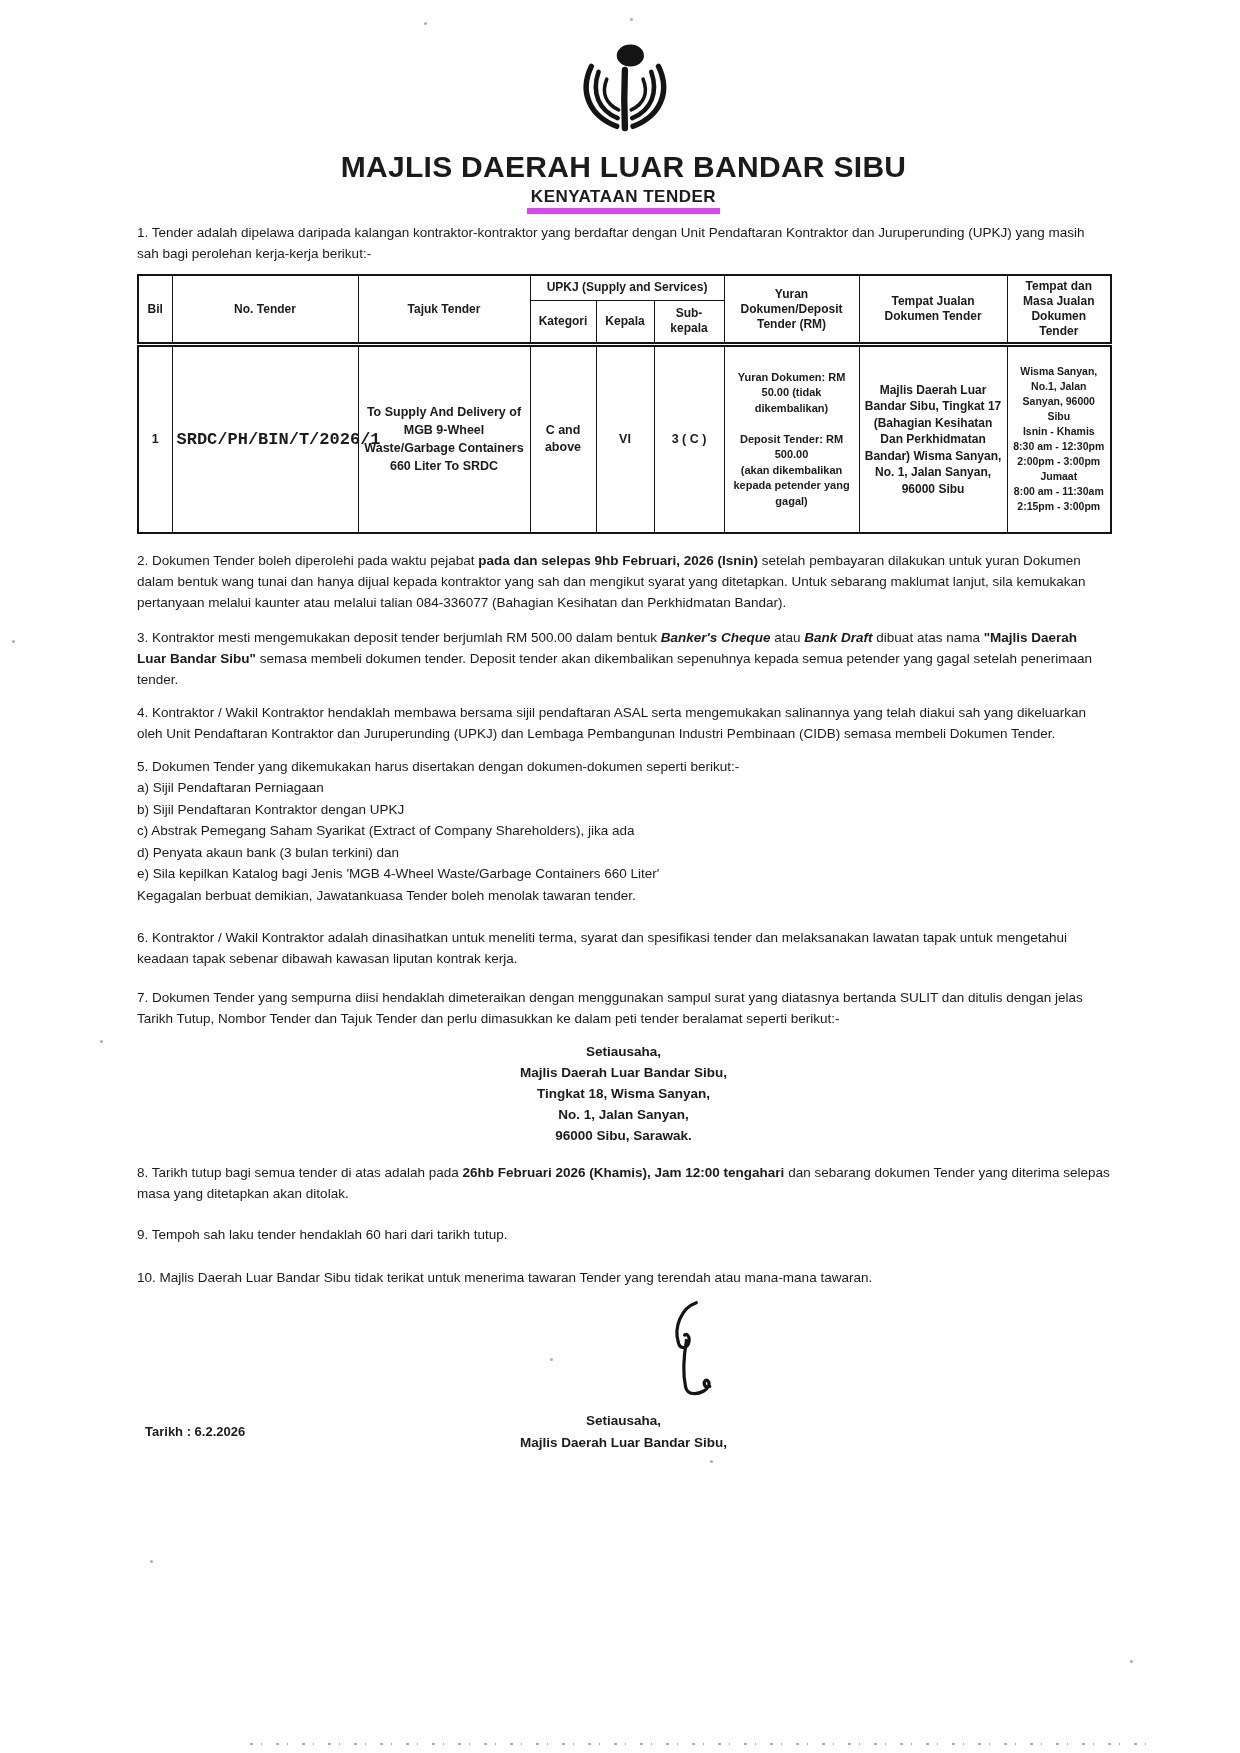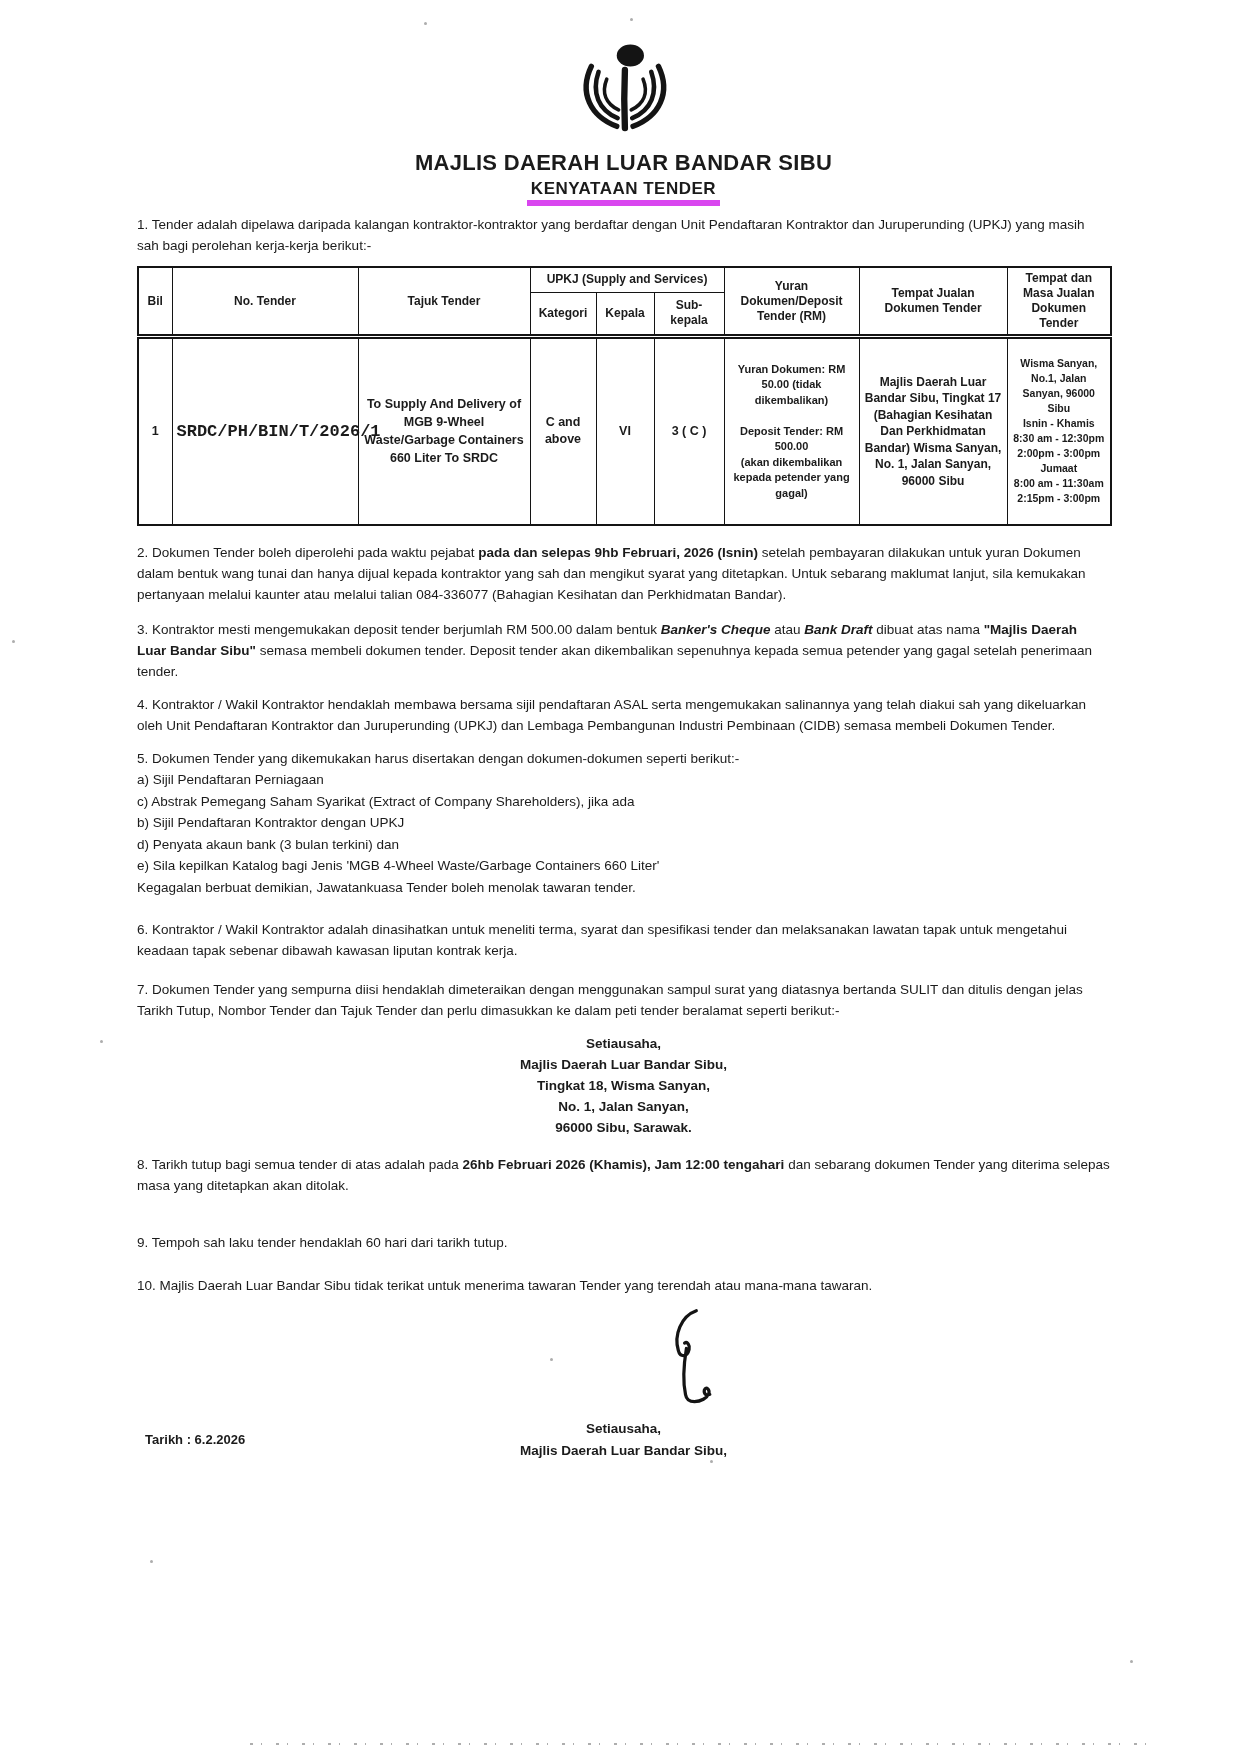--- a/index.html
+++ b/index.html
@@ -10,21 +10,21 @@
     margin:0 auto;
     font-family:"Liberation Sans", sans-serif;
     color:#1b1b1b;
     overflow:hidden;
   }
   .content{padding:42px 130px 0 137px;}
   .doc-header{text-align:center;}
   .logo{display:block;margin:0 auto;width:118px;height:106px;}
   .org-name{
     margin:2px 0 0 0;
-    font-size:22px;font-weight:bold;letter-spacing:.3px;
+    font-size:30px;font-weight:bold;letter-spacing:.3px;
   }
   .doc-title{
     margin:3px 0 0 0;
     font-size:17px;font-weight:bold;letter-spacing:.5px;
     display:inline-block;
     border-bottom:6px solid #d946ef;
     padding:0 4px 1px 4px;
   }
   .para{
     margin:14px 0 0 0;
@@ -173,38 +173,38 @@
       </tbody>
     </table>
 
     <p class="para" style="margin-top:16px"><span>2. Dokumen Tender boleh diperolehi pada waktu pejabat </span><span class="b">pada dan selepas 9hb Februari, 2026 (Isnin)</span><span> setelah pembayaran dilakukan untuk yuran Dokumen dalam bentuk wang tunai dan hanya dijual kepada kontraktor yang sah dan mengikut syarat yang ditetapkan. Untuk sebarang maklumat lanjut, sila kemukakan pertanyaan melalui kaunter atau melalui talian 084-336077 (Bahagian Kesihatan dan Perkhidmatan Bandar).</span></p>
     <p class="para"><span>3. Kontraktor mesti mengemukakan deposit tender berjumlah RM 500.00 dalam bentuk </span><span class="b i">Banker's Cheque</span><span> atau </span><span class="b i">Bank Draft</span><span> dibuat atas nama </span><span class="b">"Majlis Daerah Luar Bandar Sibu"</span><span> semasa membeli dokumen tender. Deposit tender akan dikembalikan sepenuhnya kepada semua petender yang gagal setelah penerimaan tender.</span></p>
     <p class="para" style="margin-top:12px">4. Kontraktor / Wakil Kontraktor hendaklah membawa bersama sijil pendaftaran ASAL serta mengemukakan salinannya yang telah diakui sah yang dikeluarkan oleh Unit Pendaftaran Kontraktor dan Juruperunding (UPKJ) dan Lembaga Pembangunan Industri Pembinaan (CIDB) semasa membeli Dokumen Tender.</p>
 
     <div class="doc-list">
       <div>5. Dokumen Tender yang dikemukakan harus disertakan dengan dokumen-dokumen seperti berikut:-</div>
       <div>a) Sijil Pendaftaran Perniagaan</div>
+      <div>b) Sijil Pendaftaran Kontraktor dengan UPKJ</div>
       <div>c) Abstrak Pemegang Saham Syarikat (Extract of Company Shareholders), jika ada</div>
-      <div>b) Sijil Pendaftaran Kontraktor dengan UPKJ</div>
       <div>d) Penyata akaun bank (3 bulan terkini) dan</div>
       <div>e) Sila kepilkan Katalog bagi Jenis 'MGB 4-Wheel Waste/Garbage Containers 660 Liter'</div>
       <div>Kegagalan berbuat demikian, Jawatankuasa Tender boleh menolak tawaran tender.</div>
     </div>
 
     <p class="para" style="margin-top:21px">6. Kontraktor / Wakil Kontraktor adalah dinasihatkan untuk meneliti terma, syarat dan spesifikasi tender dan melaksanakan lawatan tapak untuk mengetahui keadaan tapak sebenar dibawah kawasan liputan kontrak kerja.</p>
     <p class="para" style="margin-top:18px">7. Dokumen Tender yang sempurna diisi hendaklah dimeteraikan dengan menggunakan sampul surat yang diatasnya bertanda SULIT dan ditulis dengan jelas Tarikh Tutup, Nombor Tender dan Tajuk Tender dan perlu dimasukkan ke dalam peti tender beralamat seperti berikut:-</p>
 
     <div class="address preline">Setiausaha,
 Majlis Daerah Luar Bandar Sibu,
 Tingkat 18, Wisma Sanyan,
 No. 1, Jalan Sanyan,
 96000 Sibu, Sarawak.</div>
 
     <p class="para" style="margin-top:16px"><span>8. Tarikh tutup bagi semua tender di atas adalah pada </span><span class="b">26hb Februari 2026 (Khamis), Jam 12:00 tengahari</span><span> dan sebarang dokumen Tender yang diterima selepas masa yang ditetapkan akan ditolak.</span></p>
-    <p class="para" style="margin-top:36px">9. Tempoh sah laku tender hendaklah 60 hari dari tarikh tutup.</p>
+    <p class="para" style="margin-top:20px">9. Tempoh sah laku tender hendaklah 60 hari dari tarikh tutup.</p>
     <p class="para" style="margin-top:22px">10. Majlis Daerah Luar Bandar Sibu tidak terikat untuk menerima tawaran Tender yang terendah atau mana-mana tawaran.</p>
 
     <div class="sign-area">
       <svg class="signature" viewBox="0 0 70 120" xmlns="http://www.w3.org/2000/svg">
         <path d="M 42 3 C 25 9 17 30 22 47 C 24 55 32 55 34 46 C 35 41 32 37 29 39 M 31 45 C 28 63 27 82 30 96 C 31 102 35 104 40 104 C 47 104 54 100 56 95 C 57 90 53 87 51 91 C 50 95 53 98 57 96" fill="none" stroke="#141414" stroke-width="3.6" stroke-linecap="round"></path>
       </svg>
       <div class="sign-lines">
         <div>Setiausaha,</div>
         <div>Majlis Daerah Luar Bandar Sibu,</div>
       </div>

